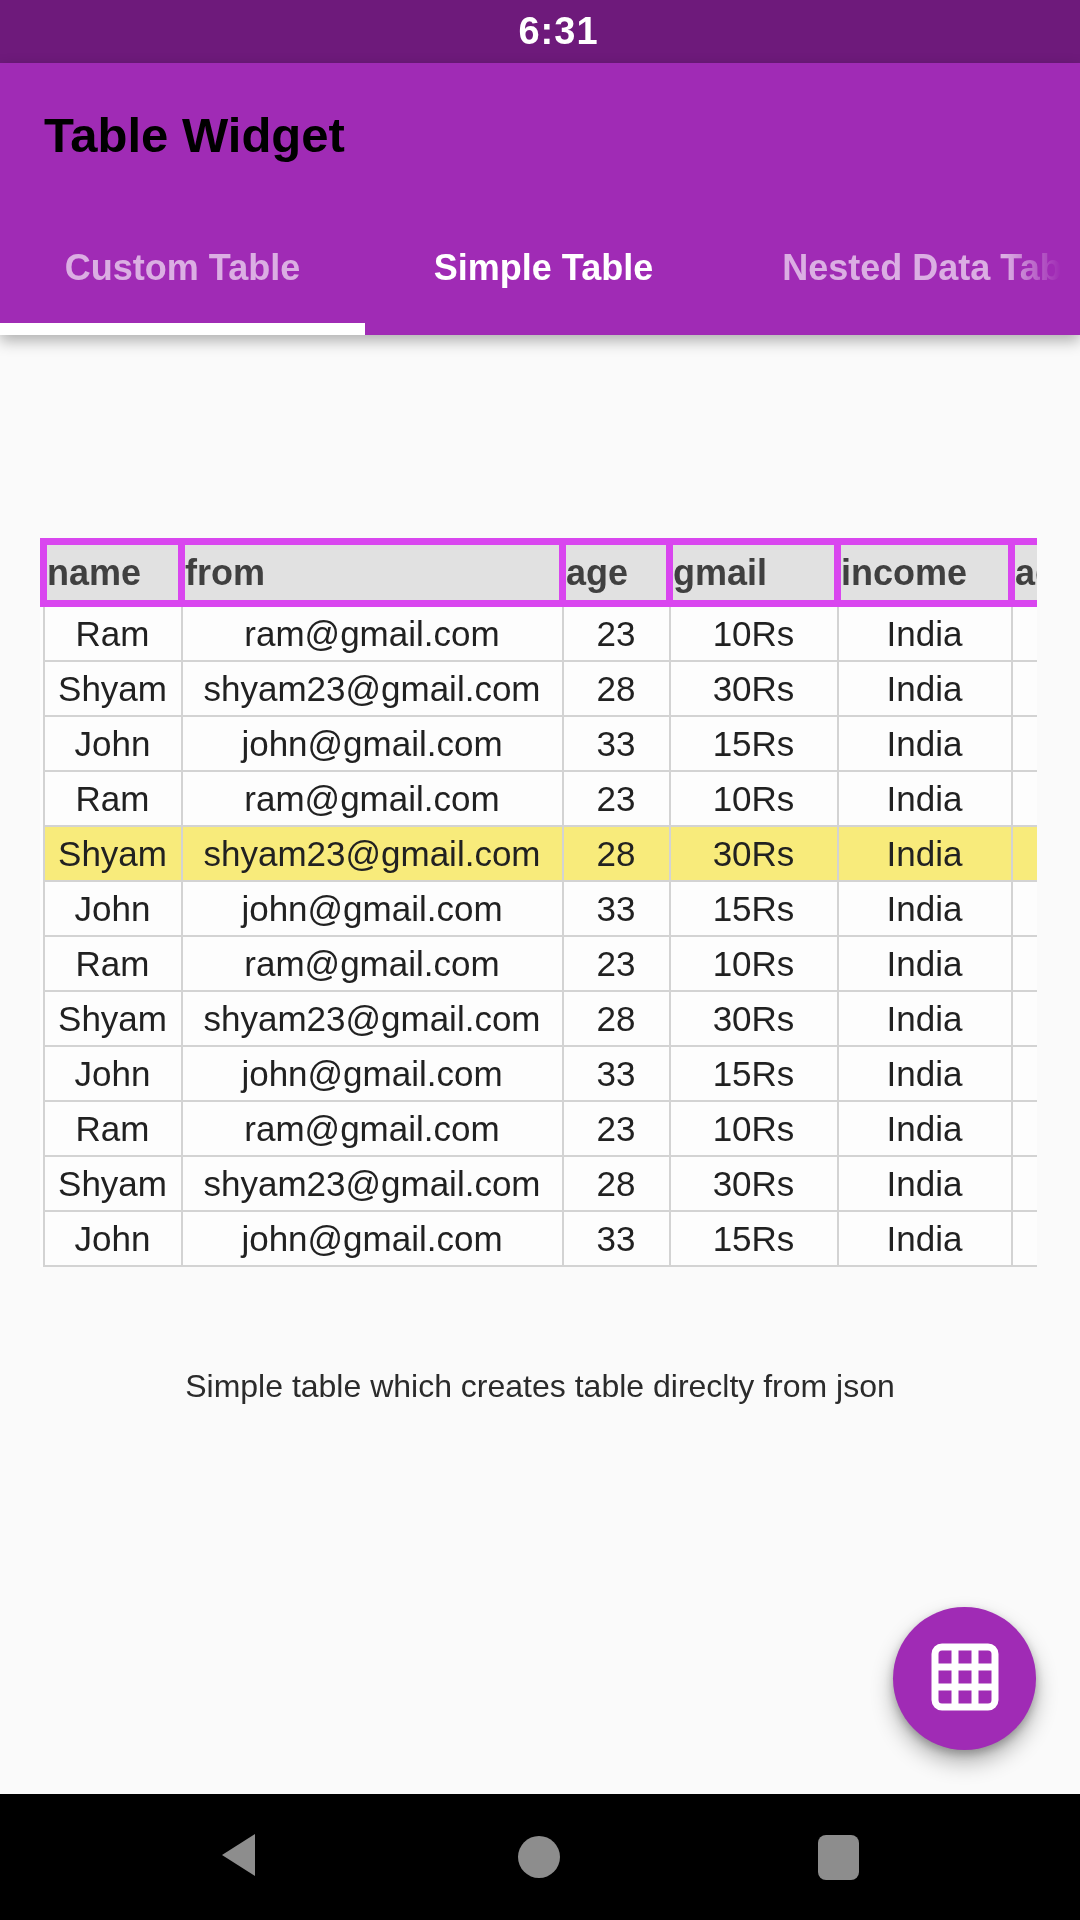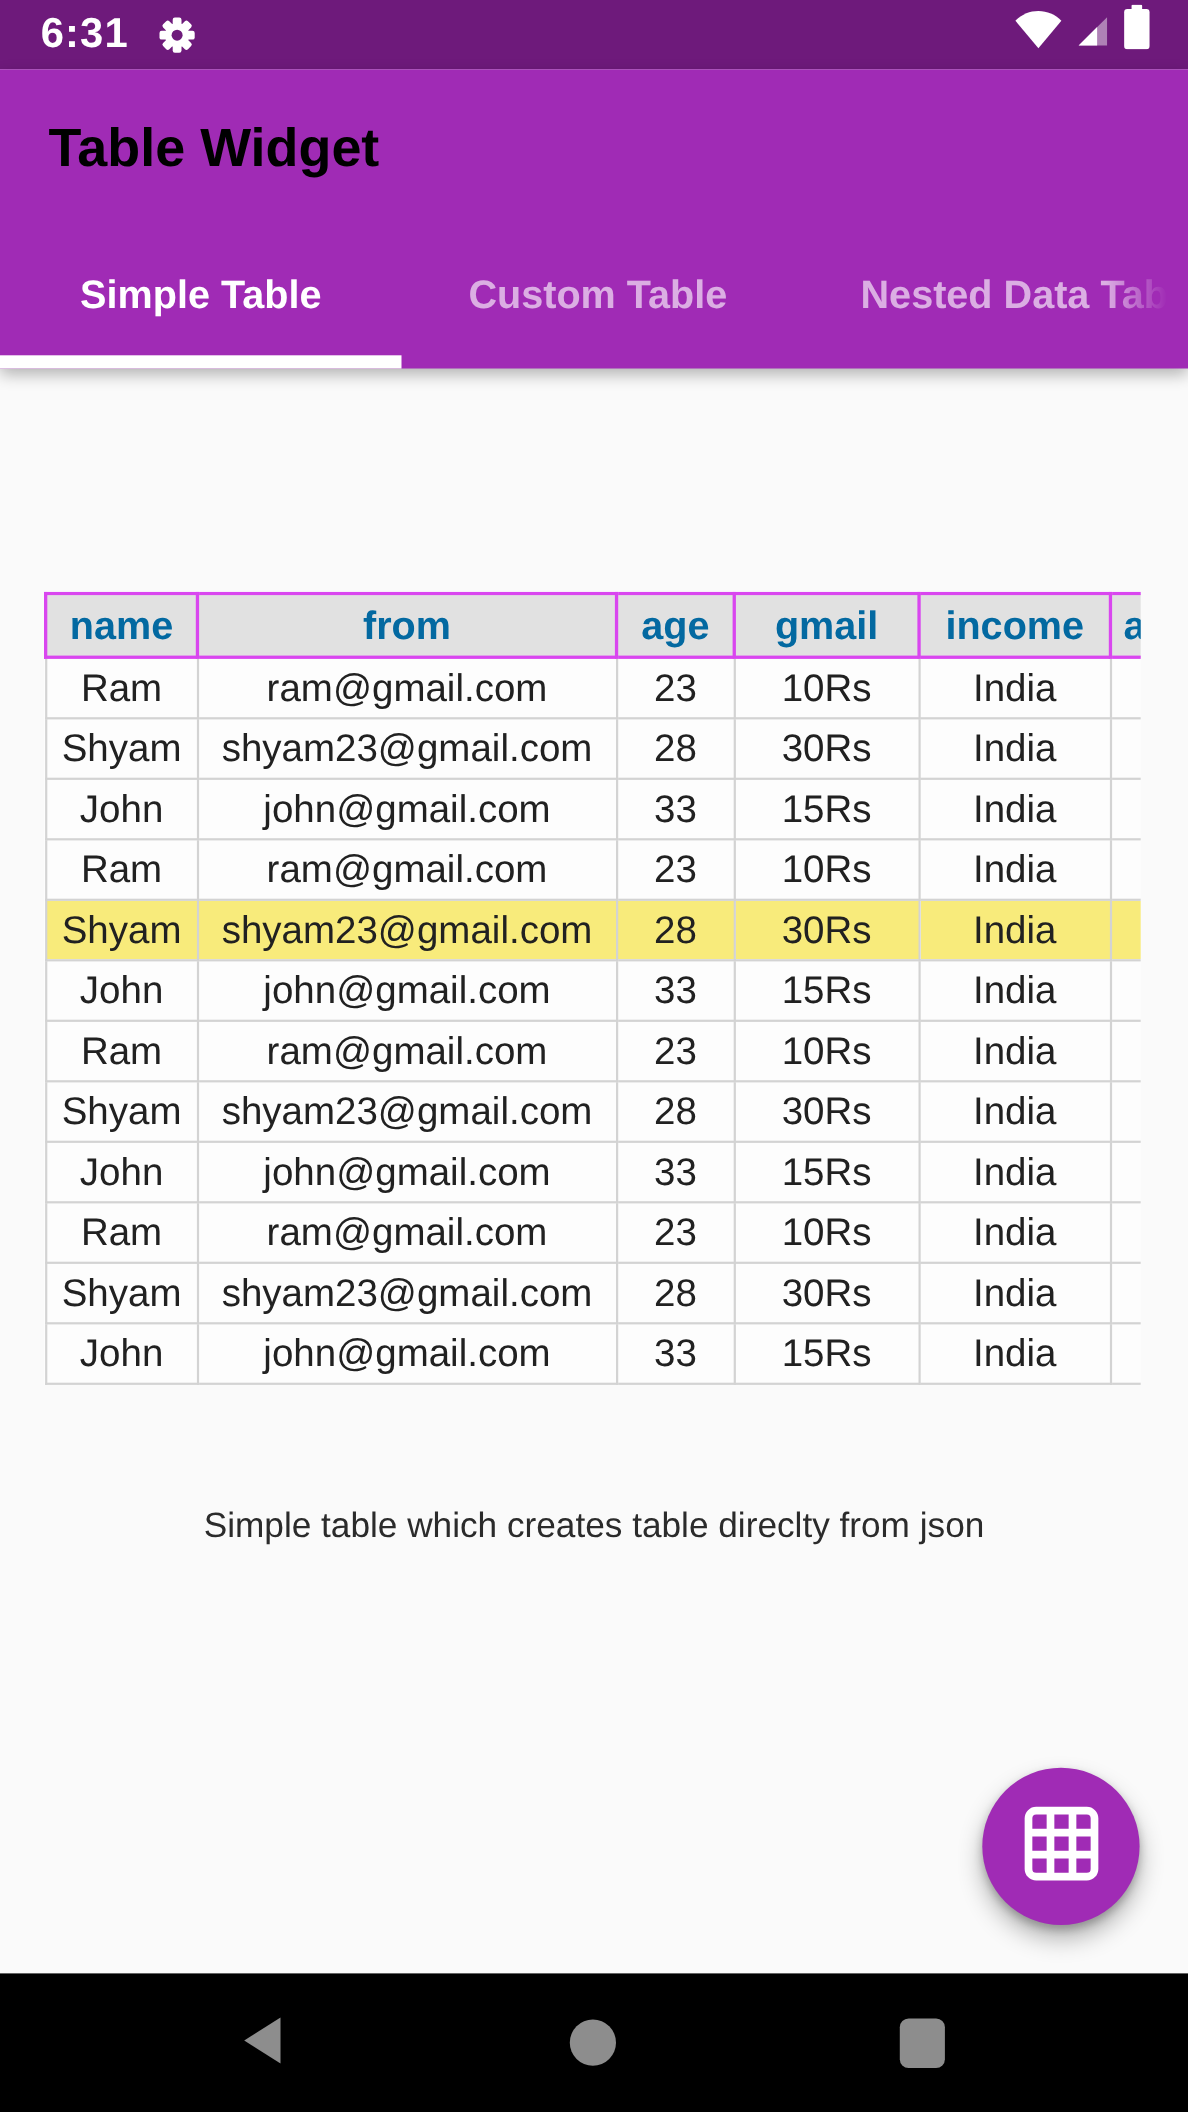--- a/index.html
+++ b/index.html
@@ -10,21 +10,21 @@
   }
   #screen {
     position:relative; width:1080px; height:1920px;
     background:var(--page-bg,#FAFAFA); overflow:hidden;
   }
 
   
   .status-bar {
     position:absolute; top:0; left:0; width:1080px; height:63px;
     background:var(--status-bar-bg,#6E1A7B);
-    display:flex; align-items:center; color:#fff;
+    display:flex; align-items:center; color:#fff;flex-direction:column;
   }
   .sb-time { margin-left:37px; font-size:38px; font-weight:700; letter-spacing:1px; line-height:63px; }
   .sb-gear { margin-left:24px; display:flex; align-items:center; }
   .sb-right { margin-left:auto; margin-right:34px; display:flex; align-items:flex-end; gap:12px; height:63px; padding-bottom:13px; box-sizing:border-box; }
 
   
   .app-bar {
     position:absolute; top:63px; left:0; width:1080px; height:272px;
     background:var(--app-bar-bg,#A02BB5);
     box-shadow:0 6px 14px rgba(0,0,0,0.30);
@@ -69,23 +69,23 @@
   .table-wrap {
     position:absolute; left:40px; top:538px; width:997px; height:732px;
     overflow:hidden;
   }
   table.data-table {
     border-collapse:collapse; table-layout:fixed; width:1130px;
     background:#FDFDFD;
   }
   .data-table th {
     height:55px; background:var(--header-bg,#E1E1E1);
-    border:3px solid #d946ef;
-    font-size:36px; font-weight:700; color:#0369a1;
-    padding:0; text-align:center;
+    border:7px solid #d946ef;
+    font-size:36px; font-weight:700; color:#404040;
+    padding:0; text-align:left;
   }
   .data-table td {
     height:53px; border:2px solid #D3D3D3;
     font-size:35px; font-weight:400; color:#212121;
     padding:0; text-align:center; background:#FDFDFD;
     overflow:hidden; white-space:nowrap;
   }
   .data-table tr.highlight td { background:var(--highlight,#F8EB7B); }
 
   
@@ -153,25 +153,25 @@
           <rect x="8" y="0" width="10" height="6" rx="1" fill="#fff"></rect>
           <rect x="1" y="4" width="24" height="38" rx="3" fill="#fff"></rect>
         </svg>
       </span>
     </span>
   </div>
 
   <div class="app-bar">
     <div class="app-title">Table Widget</div>
     <div class="tab-bar">
+        <div class="tab">
+          <span class="tab-label">Custom Table</span>
+        </div>
         <div class="tab active">
           <span class="tab-label">Simple Table</span>
-        </div>
-        <div class="tab">
-          <span class="tab-label">Custom Table</span>
         </div>
         <div class="tab">
           <span class="tab-label">Nested Data Table</span>
         </div>
       </div>
     <div class="tab-indicator"></div>
   </div>
 
   <div class="filter-bar">
     <span class="filter-icon">

